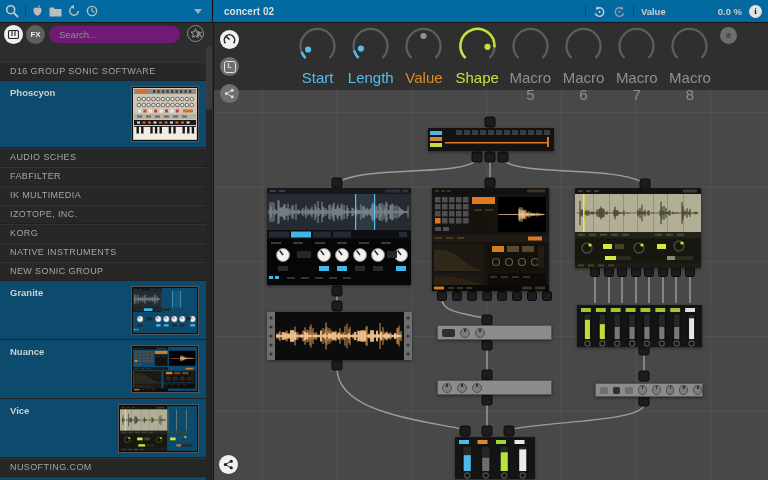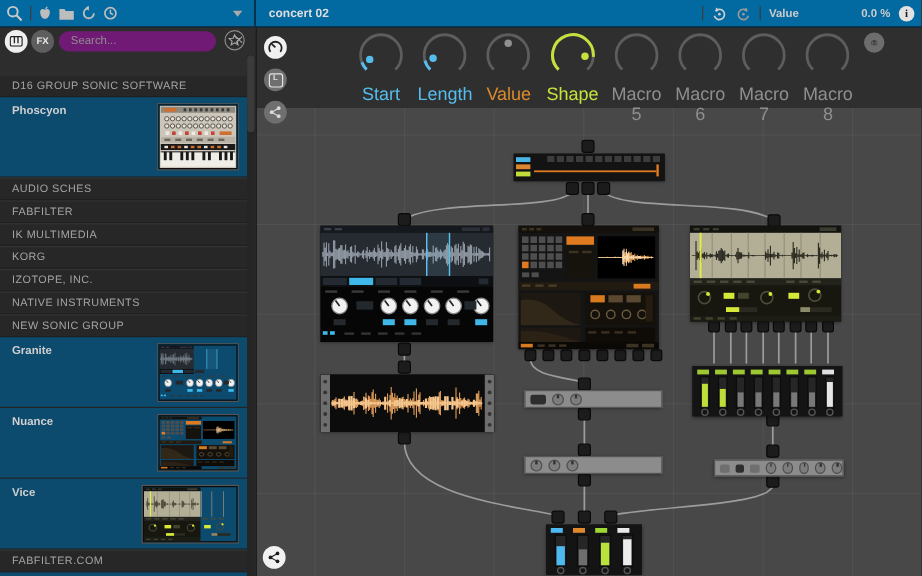--- a/index.html
+++ b/index.html
@@ -243,22 +243,22 @@
               <rect x="35.699999999999996" y="38.5" width="2.4" height="7" fill="#181818"></rect>
               <rect x="40.3" y="38.5" width="2.4" height="7" fill="#181818"></rect>
               <rect x="49.5" y="38.5" width="2.4" height="7" fill="#181818"></rect>
               <rect x="54.099999999999994" y="38.5" width="2.4" height="7" fill="#181818"></rect>
               <rect x="58.699999999999996" y="38.5" width="2.4" height="7" fill="#181818"></rect>
             </svg></span>
         </div>
         <div class="lst-header">AUDIO SCHES</div>
         <div class="lst-header">FABFILTER</div>
         <div class="lst-header">IK MULTIMEDIA</div>
+        <div class="lst-header">IZOTOPE, INC.</div>
         <div class="lst-header">KORG</div>
-        <div class="lst-header">IZOTOPE, INC.</div>
         <div class="lst-header">NATIVE INSTRUMENTS</div>
         <div class="lst-header">NEW SONIC GROUP</div>
         <div class="lst-item" style="height: 58px;">
           <span class="plabel">Granite</span>
           <span class="thumb" style="width: 64px; height: 45px;"><svg width="64" height="45" viewBox="0 0 144 97" preserveAspectRatio="none">
               <rect x="0" y="0" width="64" height="6" fill="#15181d"></rect>
               <rect x="3" y="2" width="6" height="2" fill="#39404a"></rect>
               <rect x="12" y="2" width="6" height="2" fill="#39404a"></rect>
               <rect x="38" y="1.5" width="15" height="3" fill="#2b3038"></rect>
               <rect x="55" y="1.5" width="6" height="3" fill="#2b3038"></rect>
@@ -419,21 +419,21 @@
               <rect x="30" y="68" width="11" height="4" fill="#d8e838"></rect>
               <rect x="92" y="68" width="26" height="4" fill="#2a2a20"></rect>
               <rect x="92" y="68" width="8" height="4" fill="#8a8a6a"></rect>
               <rect x="0" y="75" width="77" height="5" fill="#1c1c14"></rect>
               <rect x="3" y="76.4" width="6" height="2" fill="#44442e"></rect>
               <rect x="13" y="76.4" width="6" height="2" fill="#44442e"></rect>
               <rect x="23" y="76.4" width="6" height="2" fill="#44442e"></rect>
               <rect x="33" y="76.4" width="6" height="2" fill="#44442e"></rect>
             </svg></span>
         </div>
-        <div class="lst-header">FABFILTER.COM</div>
+        <div class="lst-header">NUSOFTING.COM</div>
         <div class="lst-item" style="height: 48px;"></div>
       </div>
     <div class="scrollbar">
         <div class="scroll-handle"></div>
       </div>
   </div>
 
   <div class="strip">
     <div class="knob-row" id="knobRow">
         <div class="knob-cell"><svg width="53" height="40" viewBox="0 0 53 40">

